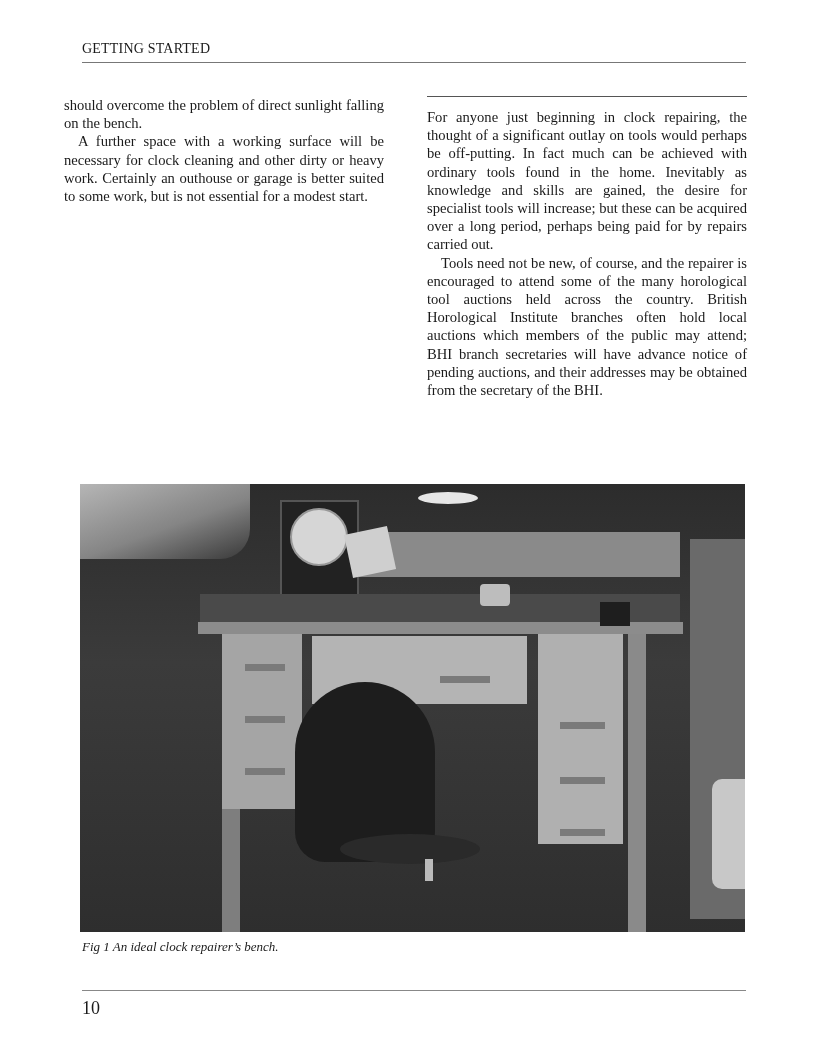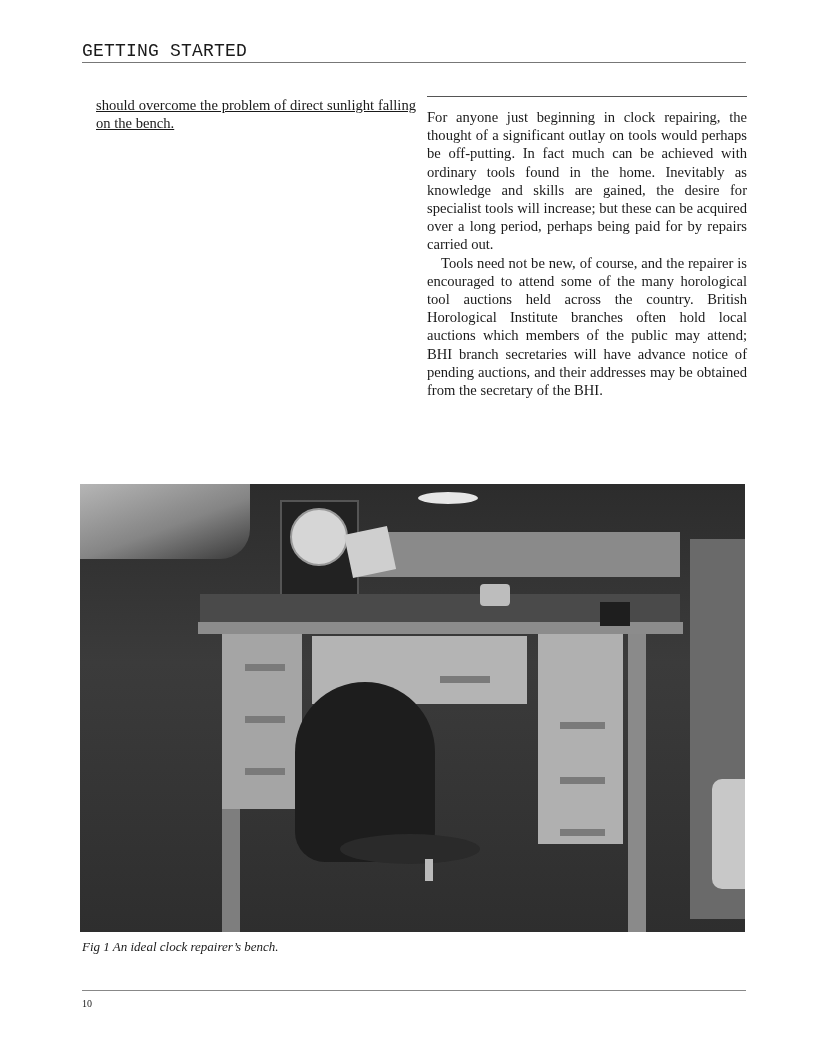--- a/index.html
+++ b/index.html
@@ -1,40 +1,41 @@
 <!DOCTYPE html>
 <html><head>
 <meta charset="utf-8">
 <style>
   html, body { margin: 0; padding: 0; background: #ffffff; }
   body { width: 818px; height: 1064px; position: relative; overflow: hidden;
          font-family: "Liberation Serif", "DejaVu Serif", serif; color: #1a1a1a; }
-  .running-head { position: absolute; left: 82px; top: 41px; font-size: 18px; letter-spacing: 0.2px; font-family: Liberation Mono, monospace; }
+  .running-head { position: absolute; left: 82px; top: 41px; font-size: 14px; letter-spacing: 0.2px; }
   .head-rule { position: absolute; left: 82px; top: 62px; width: 664px; height: 1px; background: #777; }
   .col { position: absolute; top: 96px; width: 320px; font-size: 14.6px; line-height: 18.2px; text-align: justify; }
-  .col.left { left: 96px; text-decoration: underline; }
+  .col.left { left: 64px; }
   .col.right { left: 427px; }
   .col p { margin: 0; text-indent: 14px; }
   .col p.noindent { text-indent: 0; }
   .section-head { font-weight: bold; font-size: 15px; letter-spacing: 0.3px; margin: 0 0 0 0; height: 22px; }
   .section-rule { height: 1px; background: #555; margin: 0 0 11px 0; }
   .figure { position: absolute; left: 80px; top: 484px; width: 665px; height: 448px; background: #3a3a3a; overflow: hidden; }
   .figure div { position: absolute; }
   .caption { position: absolute; left: 82px; top: 939px; font-style: italic; font-size: 13px; }
   .foot-rule { position: absolute; left: 82px; top: 990px; width: 664px; height: 1px; background: #888; }
-  .folio { position: absolute; left: 82px; top: 998px; font-size: 10px; }
+  .folio { position: absolute; left: 82px; top: 998px; font-size: 18px; }
 </style>
 </head>
 <body>
 
 <div class="running-head">GETTING STARTED</div>
 <div class="head-rule"></div>
 
 <div class="col left">
   <p class="noindent">should overcome the problem of direct sunlight falling on the bench.</p>
+  <p>A further space with a working surface will be necessary for clock cleaning and other dirty or heavy work. Certainly an outhouse or garage is better suited to some work, but is not essential for a modest start.</p>
 </div>
 
 <div class="col right">
   <div class="section-rule"></div>
   <p class="noindent">For anyone just beginning in clock repairing, the thought of a significant outlay on tools would perhaps be off-putting. In fact much can be achieved with ordinary tools found in the home. Inevitably as knowledge and skills are gained, the desire for specialist tools will increase; but these can be acquired over a long period, perhaps being paid for by repairs carried out.</p>
   <p>Tools need not be new, of course, and the repairer is encouraged to attend some of the many horological tool auctions held across the country. British Horological Institute branches often hold local auctions which members of the public may attend; BHI branch secretaries will have advance notice of pending auctions, and their addresses may be obtained from the secretary of the BHI.</p>
 </div>
 
 <div class="figure">
 

